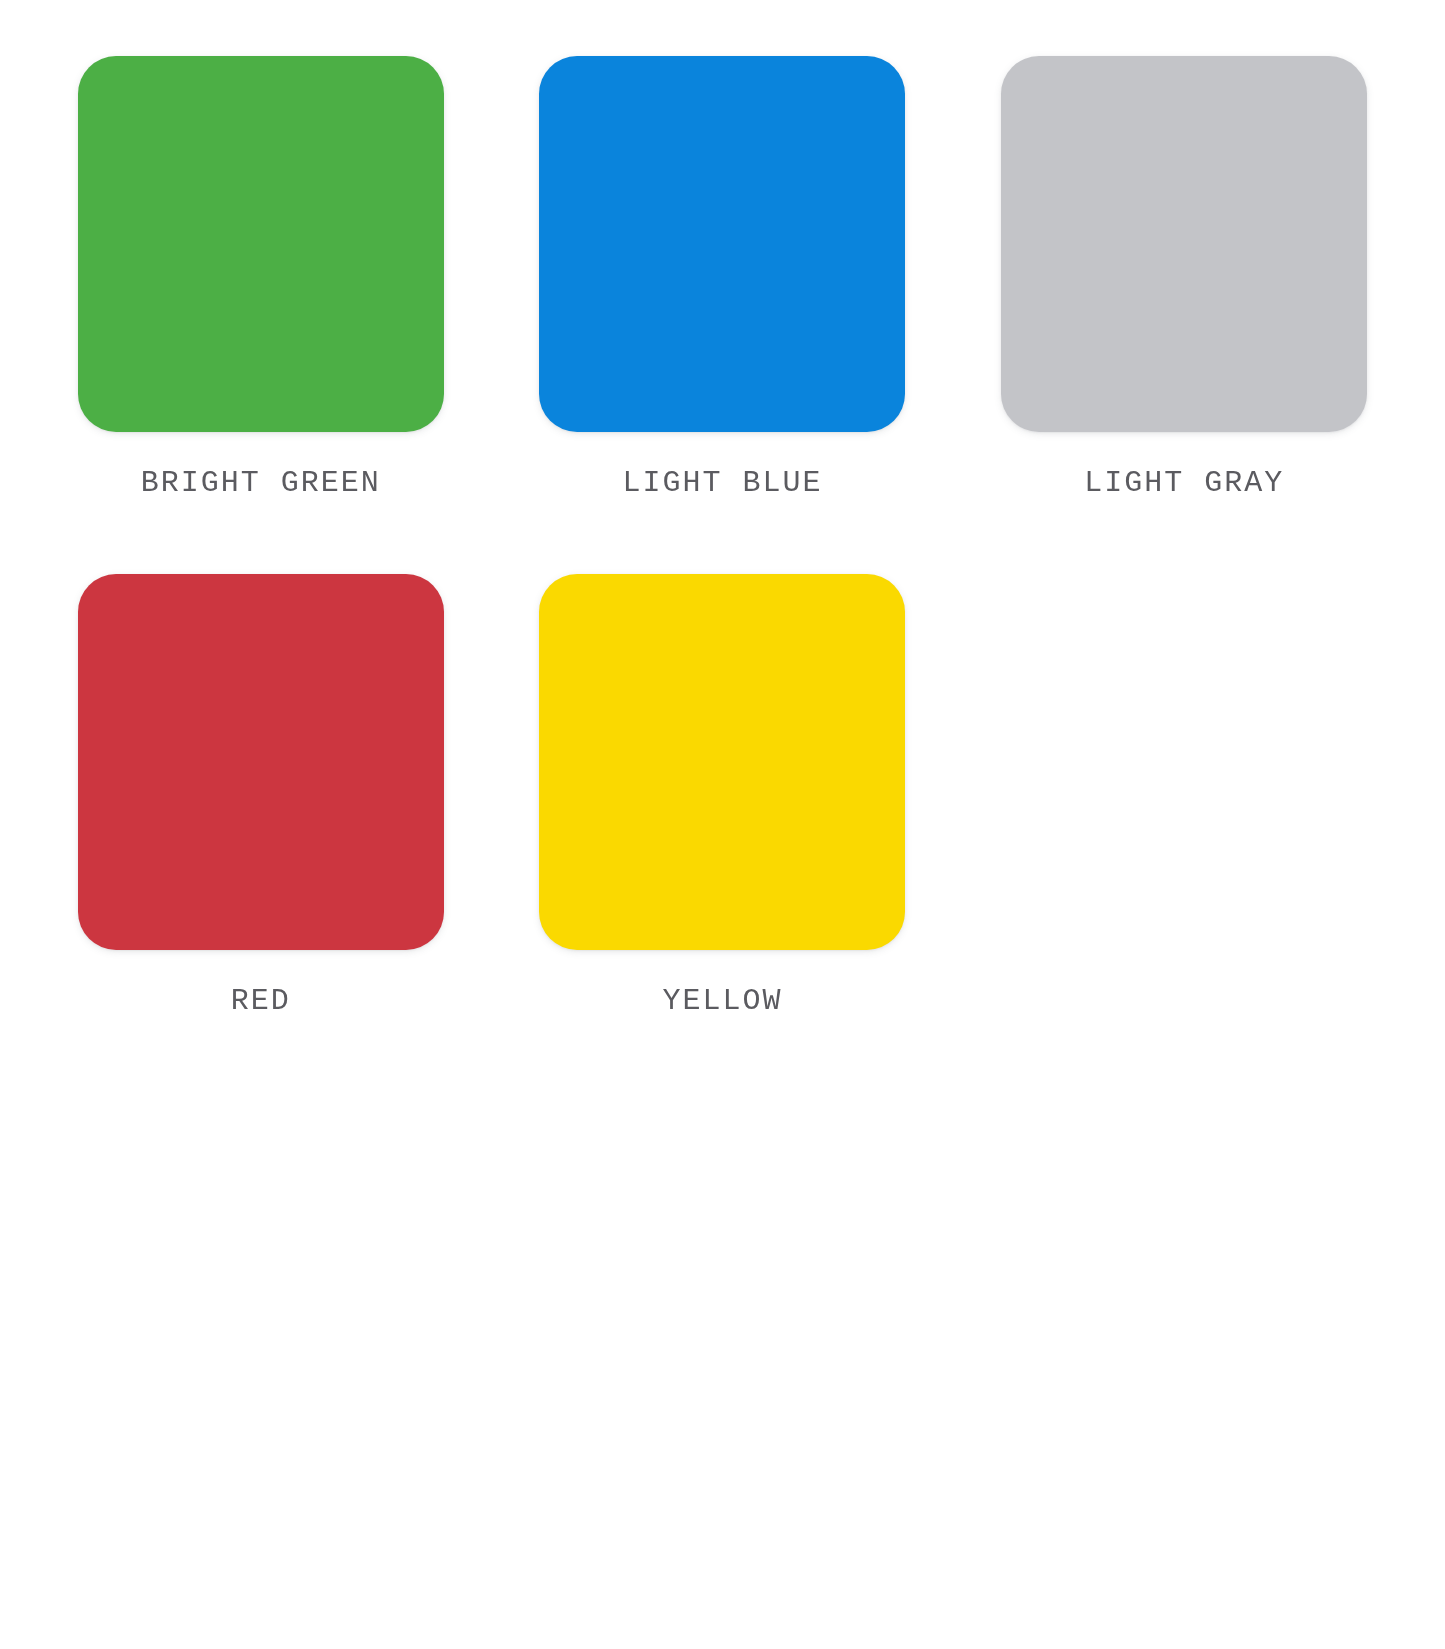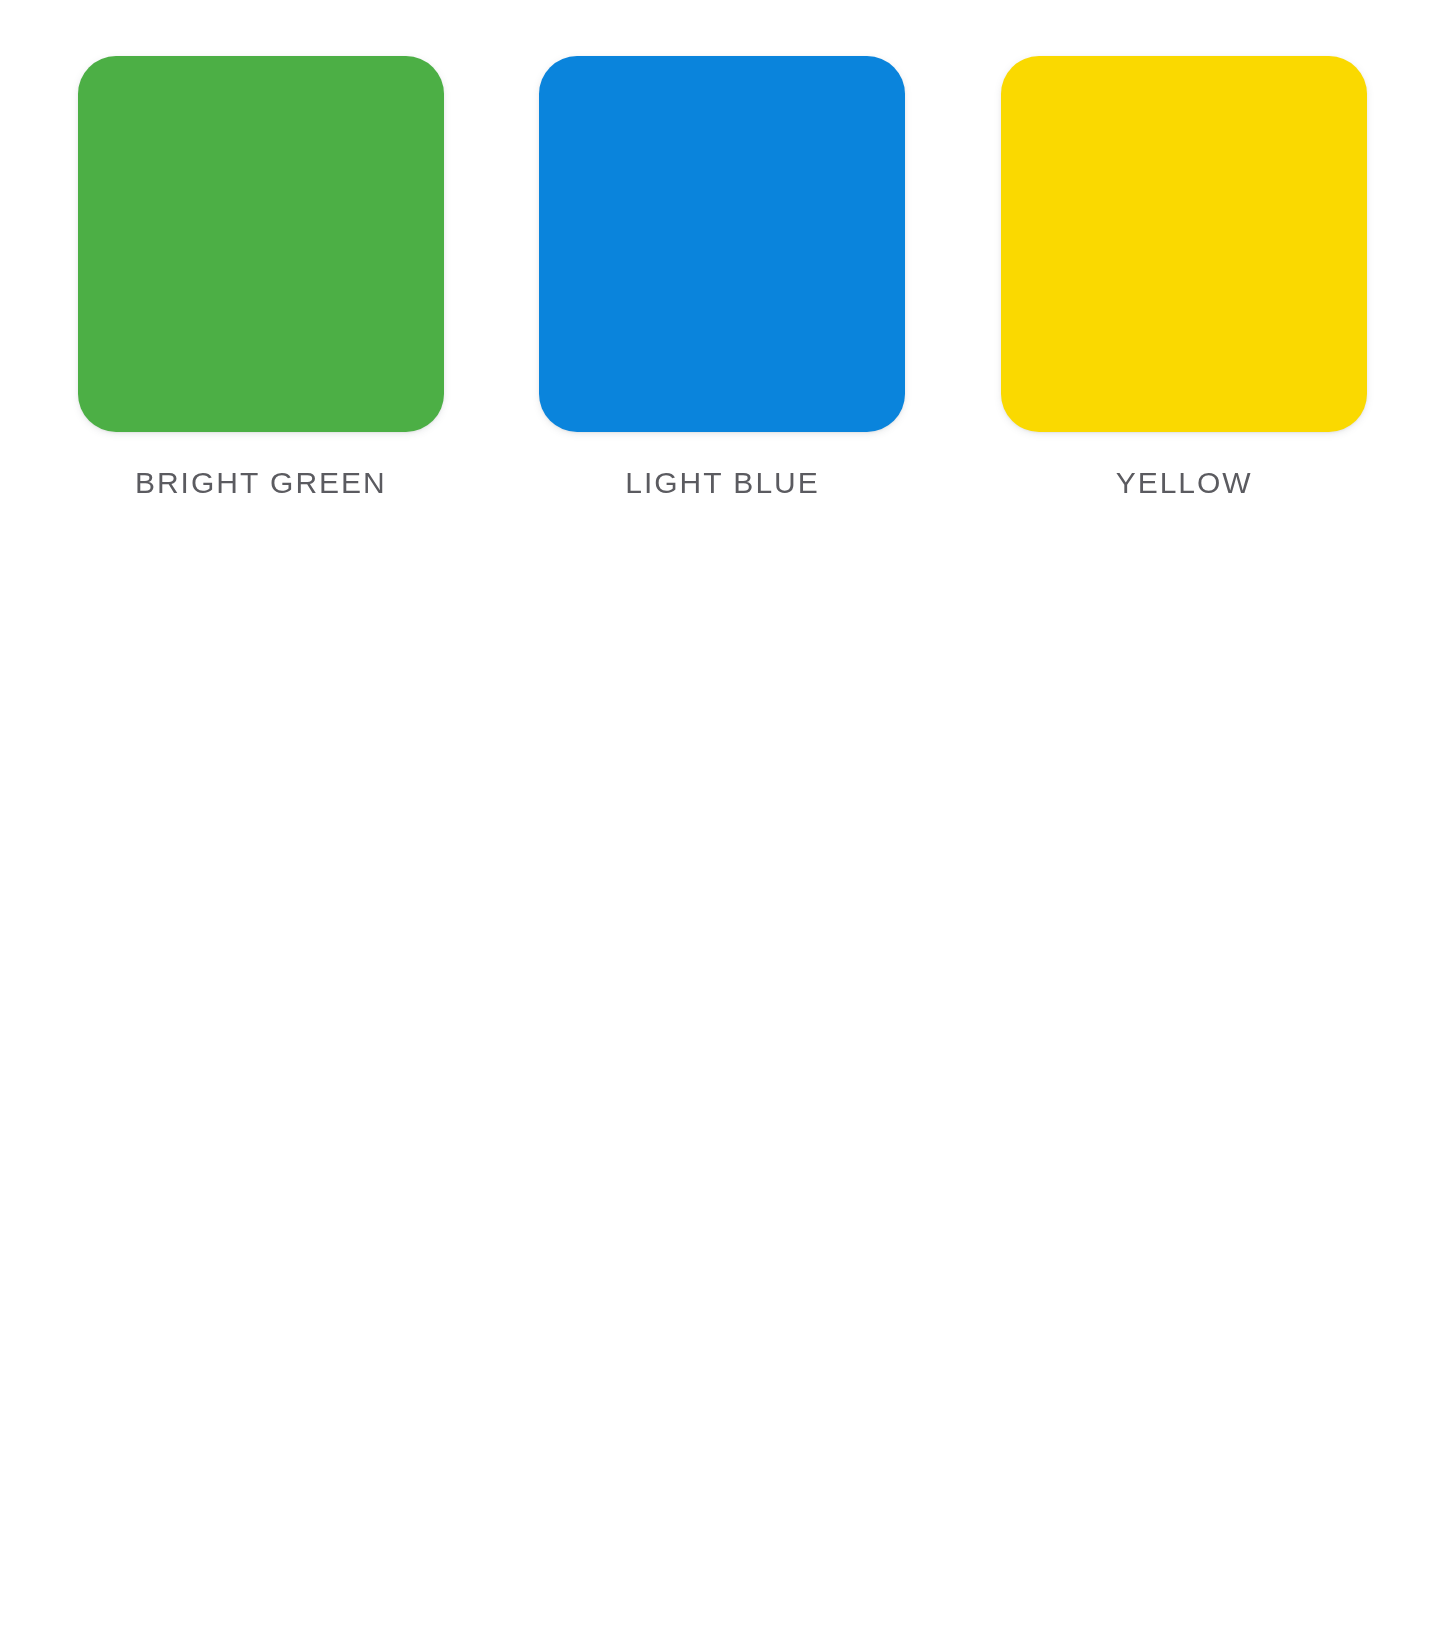--- a/index.html
+++ b/index.html
@@ -35,20 +35,21 @@
     row-gap: 0px;
     width: 100%;
     height: 100%;
   }
 
   .swatch-cell {
     display: flex;
     flex-direction: column;
     align-items: center;
     justify-content: flex-start;
+    font-family: Liberation Mono, monospace;
   }
 
   .swatch-chip {
     width: 366px;
     height: 376px;
     border-radius: 38px;
     box-shadow: 0 2px 7px rgba(120, 122, 130, 0.16),
                 0 1px 2px rgba(120, 122, 130, 0.10);
   }
 
@@ -76,22 +77,30 @@
     </div>
 
 
 
     <div class="swatch-cell">
       <div class="swatch-chip" style="background-color: rgb(10, 132, 220);"></div>
       <div class="swatch-label" style="color: rgb(91, 91, 96);">LIGHT BLUE</div>
     </div>
 
 
+    <div class="swatch-cell">
+      <div class="swatch-chip" style="background-color: rgb(195, 196, 200);"></div>
+      <div class="swatch-label" style="color: rgb(91, 91, 96);">LIGHT GRAY</div>
+    </div>
 
 
+    <div class="swatch-cell">
+      <div class="swatch-chip" style="background-color: rgb(204, 54, 64);"></div>
+      <div class="swatch-label" style="color: rgb(91, 91, 96);">RED</div>
+    </div>
 
     <div class="swatch-cell">
       <div class="swatch-chip" style="background-color: rgb(250, 217, 0);"></div>
       <div class="swatch-label" style="color: rgb(91, 91, 96);">YELLOW</div>
     </div>
 
   </div>
 </div>
 
 </body></html>

